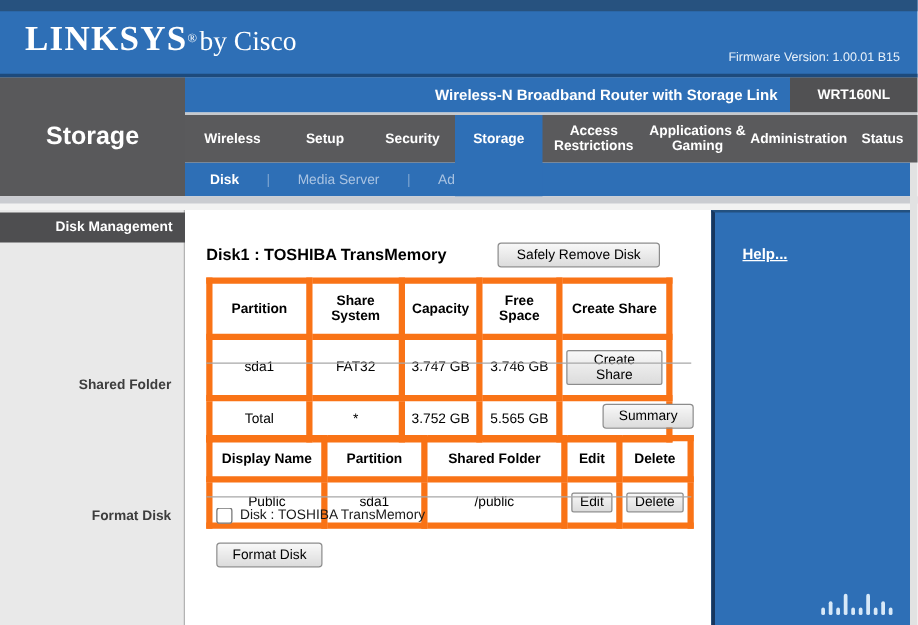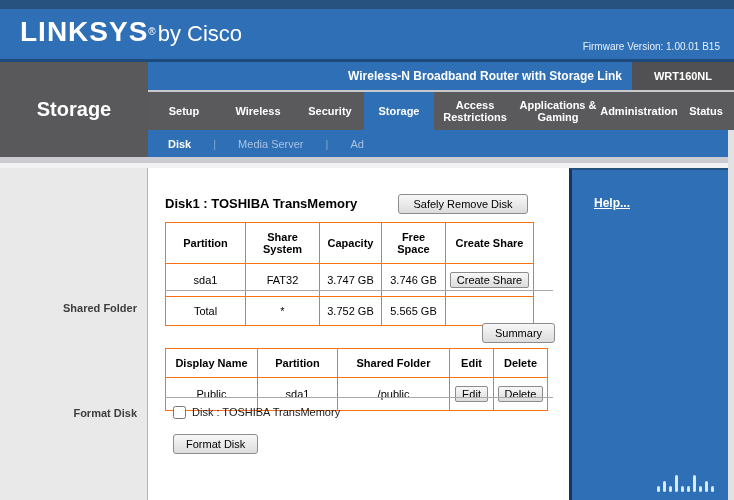--- a/index.html
+++ b/index.html
@@ -3,21 +3,21 @@
 <meta charset="utf-8">
 <style>
   * { margin:0; padding:0; box-sizing:border-box; }
   html,body { width:734px; height:500px; }
   body { font-family:"Liberation Sans", sans-serif; position:relative; background:#fff; overflow:hidden; }
 
   
   #header { position:absolute; left:0; top:0; width:734px; height:62px; background:#2e6fb6; }
   #header .top-edge { position:absolute; left:0; top:0; width:734px; height:9px; background:#27527f; }
   #header .bottom-edge { position:absolute; left:0; bottom:0; width:734px; height:3px; background:#1d4a7c; }
-  .logo { position:absolute; left:20px; top:16px; color:#fff; white-space:nowrap; }
+  .logo { position:absolute; left:20px; top:16px; color:#fff; white-space:nowrap;font-family:Liberation Serif, serif; }
   .logo .brand { font-size:28px; font-weight:bold; letter-spacing:1px; }
   .logo .reg { font-size:10px; vertical-align:super; }
   .logo .suffix { font-size:22px; font-weight:normal; margin-left:2px; }
   .firmware { position:absolute; right:14px; bottom:10px; font-size:10px; color:#e8f1fa; }
 
   
   #left-block { position:absolute; left:0; top:62px; width:148px; height:95px; background:#59595b; }
   #left-block .page-title { margin-top:36px; text-align:center; color:#fff; font-size:20px; font-weight:bold; }
 
   
@@ -55,21 +55,21 @@
 
   
   #content { position:absolute; left:149px; top:168px; width:419px; height:332px; background:#fff; }
   .disk-title { position:absolute; left:16px; top:28px; font-size:13px; font-weight:bold; color:#000; }
   .btn { font-family:"Liberation Sans", sans-serif; font-size:11px; color:#000;
     background:linear-gradient(#f8f8f8,#dcdcdc); border:1px solid #8c8c8c; border-radius:3px;
     padding:3px 12px; cursor:pointer; }
   .btn.small { padding:1px 6px; border-radius:2px; }
   #safely-remove { position:absolute; left:249px; top:26px; width:130px; }
   table { border-collapse:collapse; font-size:11px; color:#000; }
-  th, td { border:1px solid #f97316; text-align:center; padding:8px 3px; }
+  th, td { border:5px solid #f97316; text-align:center; padding:8px 3px; }
   th { font-weight:bold; height:17px; }
   td { height:20px; }
   #partition-table { position:absolute; left:16px; top:54px; }
   #share-table { position:absolute; left:16px; top:180px; }
   .divider { position:absolute; left:16px; width:388px; height:1px; background:#a8a8a8; }
   #divider1 { top:122px; }
   #divider2 { top:229px; }
   .ip-line { position:absolute; left:16px; top:160px; font-size:11px; color:#1a1a1a; }
   #summary-btn { position:absolute; left:333px; top:155px; }
   .checkbox-row { position:absolute; left:24px; top:238px; display:flex; gap:6px; font-size:11px; color:#1a1a1a; }
@@ -103,42 +103,43 @@
   <div class="page-title">Storage</div>
 </div>
 
 <div id="model-bar">
   <div class="product">Wireless-N Broadband Router with Storage Link</div>
   <div class="model">WRT160NL</div>
 </div>
 <div id="model-sep"></div>
 
 <div id="tab-bar">
+  <div class="tab" style="width:76px">Wireless</div>
   <div class="tab" style="width:72px">Setup</div>
-  <div class="tab" style="width:76px">Wireless</div>
   <div class="tab" style="width:68px">Security</div>
   <div class="tab active" style="width:70px">Storage</div>
   <div class="tab" style="width:82px">Access Restrictions</div>
   <div class="tab" style="width:84px">Applications &amp; Gaming</div>
   <div class="tab" style="width:78px">Administration</div>
   <div class="tab" style="width:56px">Status</div>
 </div>
 
 <div id="subnav">
   <span class="item active">Disk</span>
   <span class="sep">|</span>
   <span class="item">Media Server</span>
   <span class="sep">|</span>
   <span class="item">Administration</span>
 </div>
 
 <div id="band1"></div>
 <div id="band2"></div>
 
 <div id="sidebar">
+  <div class="section-bar">Disk Management</div>
   <div class="side-label shared">Shared Folder</div>
   <div class="side-label format">Format Disk</div>
 </div>
 
 <div id="content">
 
   <div class="disk-title">Disk1 : TOSHIBA TransMemory</div>
   <button class="btn" id="safely-remove">Safely Remove Disk</button>
 
   <table id="partition-table">

